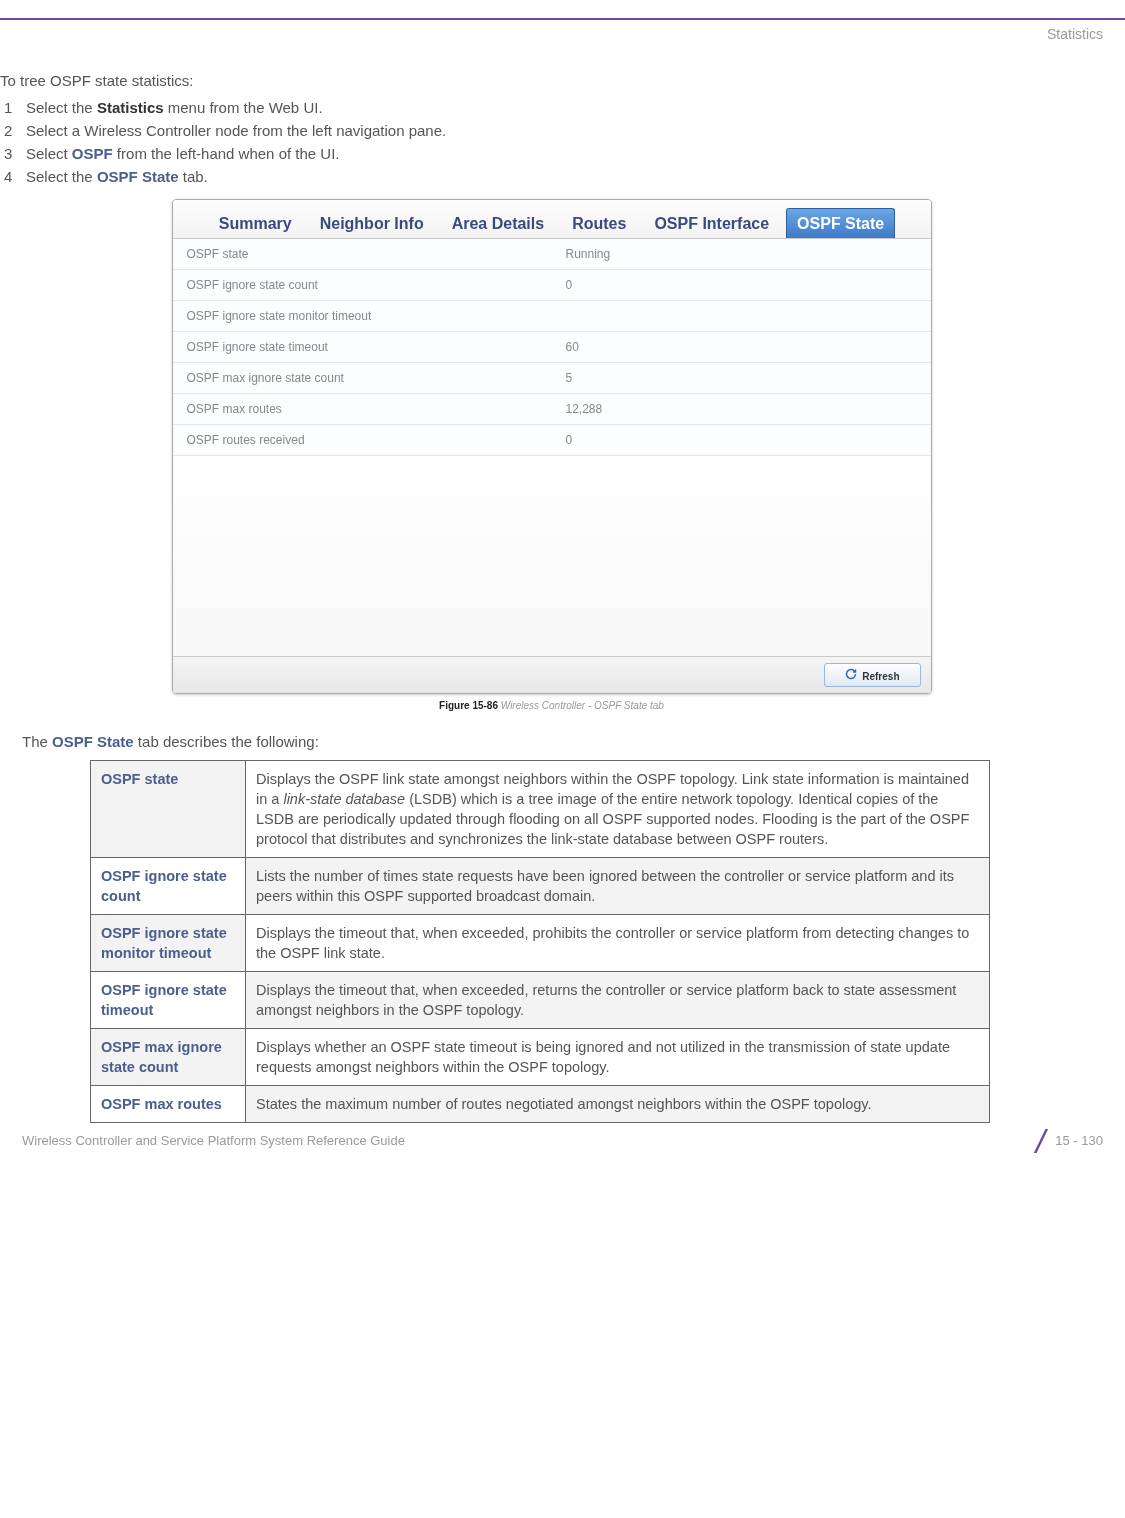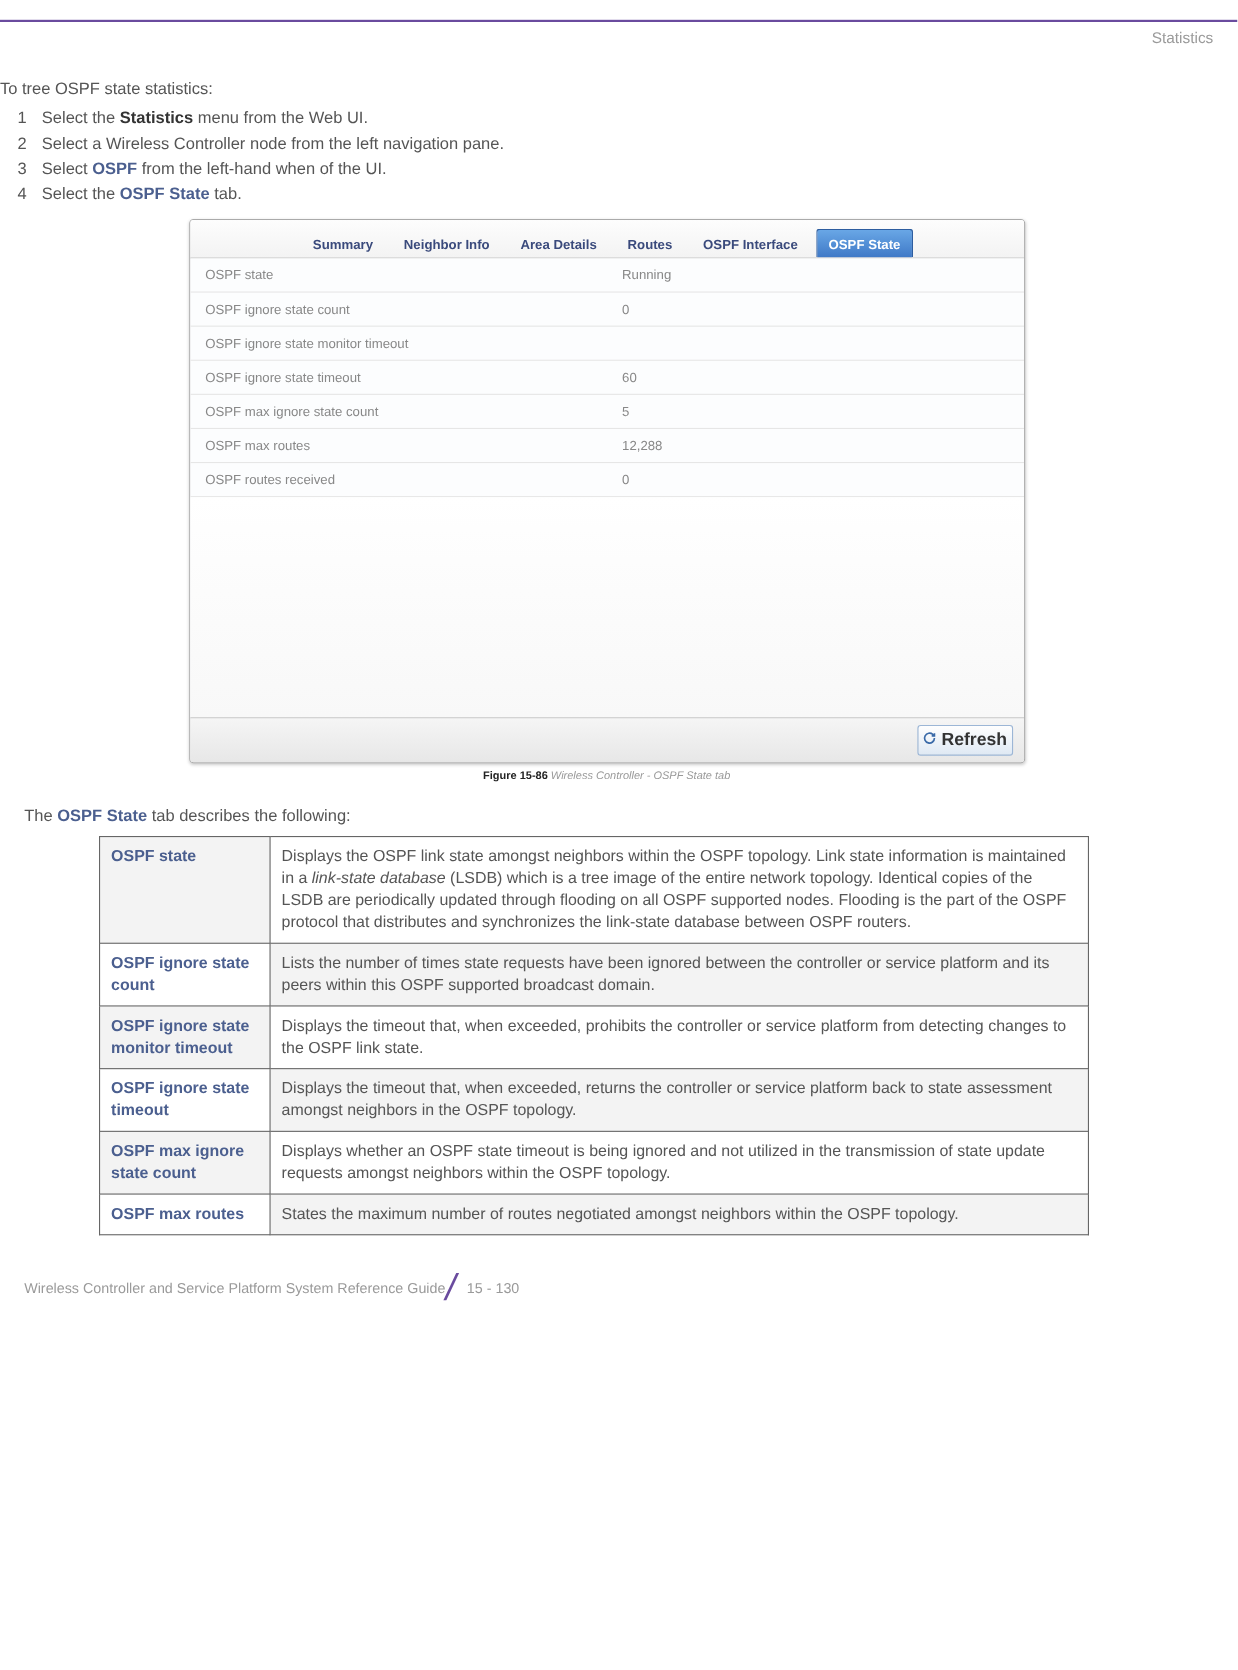--- a/index.html
+++ b/index.html
@@ -15,57 +15,57 @@
   }
   .top-rule { border-top: 2px solid #6a4b9e; margin: 18px 0 2px 0; }
   .header-right {
     text-align: right;
     color: #9a9a9a;
     font-size: 14px;
     padding: 4px 22px 30px 0;
   }
   .content { padding: 0 22px 0 0; }
   .intro { margin: 0 0 10px 0; color: #555; }
-  ol.steps { list-style: none; padding-left: 16px; margin-bottom: 14px; }
+  ol.steps { list-style: none; padding-left: 4px; margin-bottom: 14px; }
   ol.steps li { margin: 6px 0; color: #555; }
   ol.steps .num { display: inline-block; width: 22px; color: #555; }
   .bold-blue { font-weight: bold; color: #4b5f8f; }
   .bold { font-weight: bold; color: #333; }
 
   
   .shot-wrap { width: 760px; margin: 6px auto 4px auto; border: 1px solid #aaa; border-radius: 4px; overflow: hidden; box-shadow: 0 1px 3px rgba(0,0,0,.2); }
   .tabs-row { display: flex; justify-content: center; align-items: flex-end; gap: 6px; background: linear-gradient(#fdfdfd,#f3f3f3); padding: 8px 8px 0 8px; border-bottom: 1px solid #c9c9c9; }
-  .tab { font-size: 12px; font-weight: bold; color: #3a4a7c; padding: 6px 10px 5px 10px; border: 1px solid transparent; border-bottom: none; cursor: pointer; }
+  .tab { font-size: 16px; font-weight: bold; color: #3a4a7c; padding: 6px 10px 5px 10px; border: 1px solid transparent; border-bottom: none; cursor: pointer; }
   .tab.active { background: linear-gradient(#69a7e6,#3f79c7); color: #fff; border: 1px solid #2d5d9f; border-bottom: none; border-radius: 3px 3px 0 0; }
   .grid-body { background: #fcfdfe; }
   .row { display: flex; border-bottom: 1px solid #e6e6e6; font-size: 12px; color: #888; }
   .row .c1 { width: 50%; padding: 8px 14px; }
   .row .c2 { width: 50%; padding: 8px 14px; }
   .blank-space { height: 200px; background: linear-gradient(#fff, #f8f8f8); }
   .shot-footer { background: linear-gradient(#f5f5f5,#e7e7e7); border-top: 1px solid #c9c9c9; padding: 6px 10px; text-align: right; }
-  .refresh-btn { display: inline-flex; align-items: flex-end; gap: 5px; font-size: 16px; font-weight: bold; color: #333; padding: 4px 4px; border: 1px solid #9cb6d6; border-radius: 3px; background: linear-gradient(#fefefe,#dfe9f4); cursor: pointer; }
+  .refresh-btn { display: inline-flex; align-items: flex-end; gap: 5px; font-size: 10px; font-weight: bold; color: #333; padding: 4px 20px; border: 1px solid #9cb6d6; border-radius: 3px; background: linear-gradient(#fefefe,#dfe9f4); cursor: pointer; }
   .refresh-btn svg { width: 12px; height: 12px; }
 
   .fig-caption { text-align: center; margin: 6px 0 10px 0; font-size: 10px; }
   .fig-caption .fig-num { font-weight: bold; color: #222; }
   .fig-caption .fig-title { font-style: italic; color: #999; }
 
   .desc-line { margin: 22px 0 10px 22px; color: #555; }
 
   
   .desc-table { border-collapse: collapse; width: 900px; margin-left: 90px; }
   .desc-table td { border: 1px solid #666; padding: 8px 10px; vertical-align: top; font-size: 14.5px; color: #555; line-height: 1.38; }
   .desc-table td.key { width: 155px; color: #4b5f8f; font-weight: bold; background: #f3f3f3; }
   .desc-table td.val { background: #fff; }
   .desc-table tr.alt td.val { background: #f3f3f3; }
   .desc-table tr.alt td.key { background: #fff; }
   .desc-table em { }
 
   
-  .page-footer { position: absolute; bottom: 2px; left: 0; right: 0; padding: 0 22px; display: flex; align-items: center; color: #9a9a9a; font-size: 13px; }
+  .page-footer { position: absolute; bottom: 32px; left: 0; right: 0; padding: 0 22px; display: flex; justify-content: space-between; align-items: center; color: #9a9a9a; font-size: 13px; gap: 29px; }
   .page-footer .pnum { display: flex; align-items: center; gap: 10px; }
   .page-footer .slash { color: #6a4b9e; font-size: 34px; font-weight: 100; font-style: italic; line-height: 0.6; }
 </style>
 </head>
 <body>
 
 <div class="top-rule"></div>
 <div class="header-right">Statistics</div>
 
 <div class="content">

